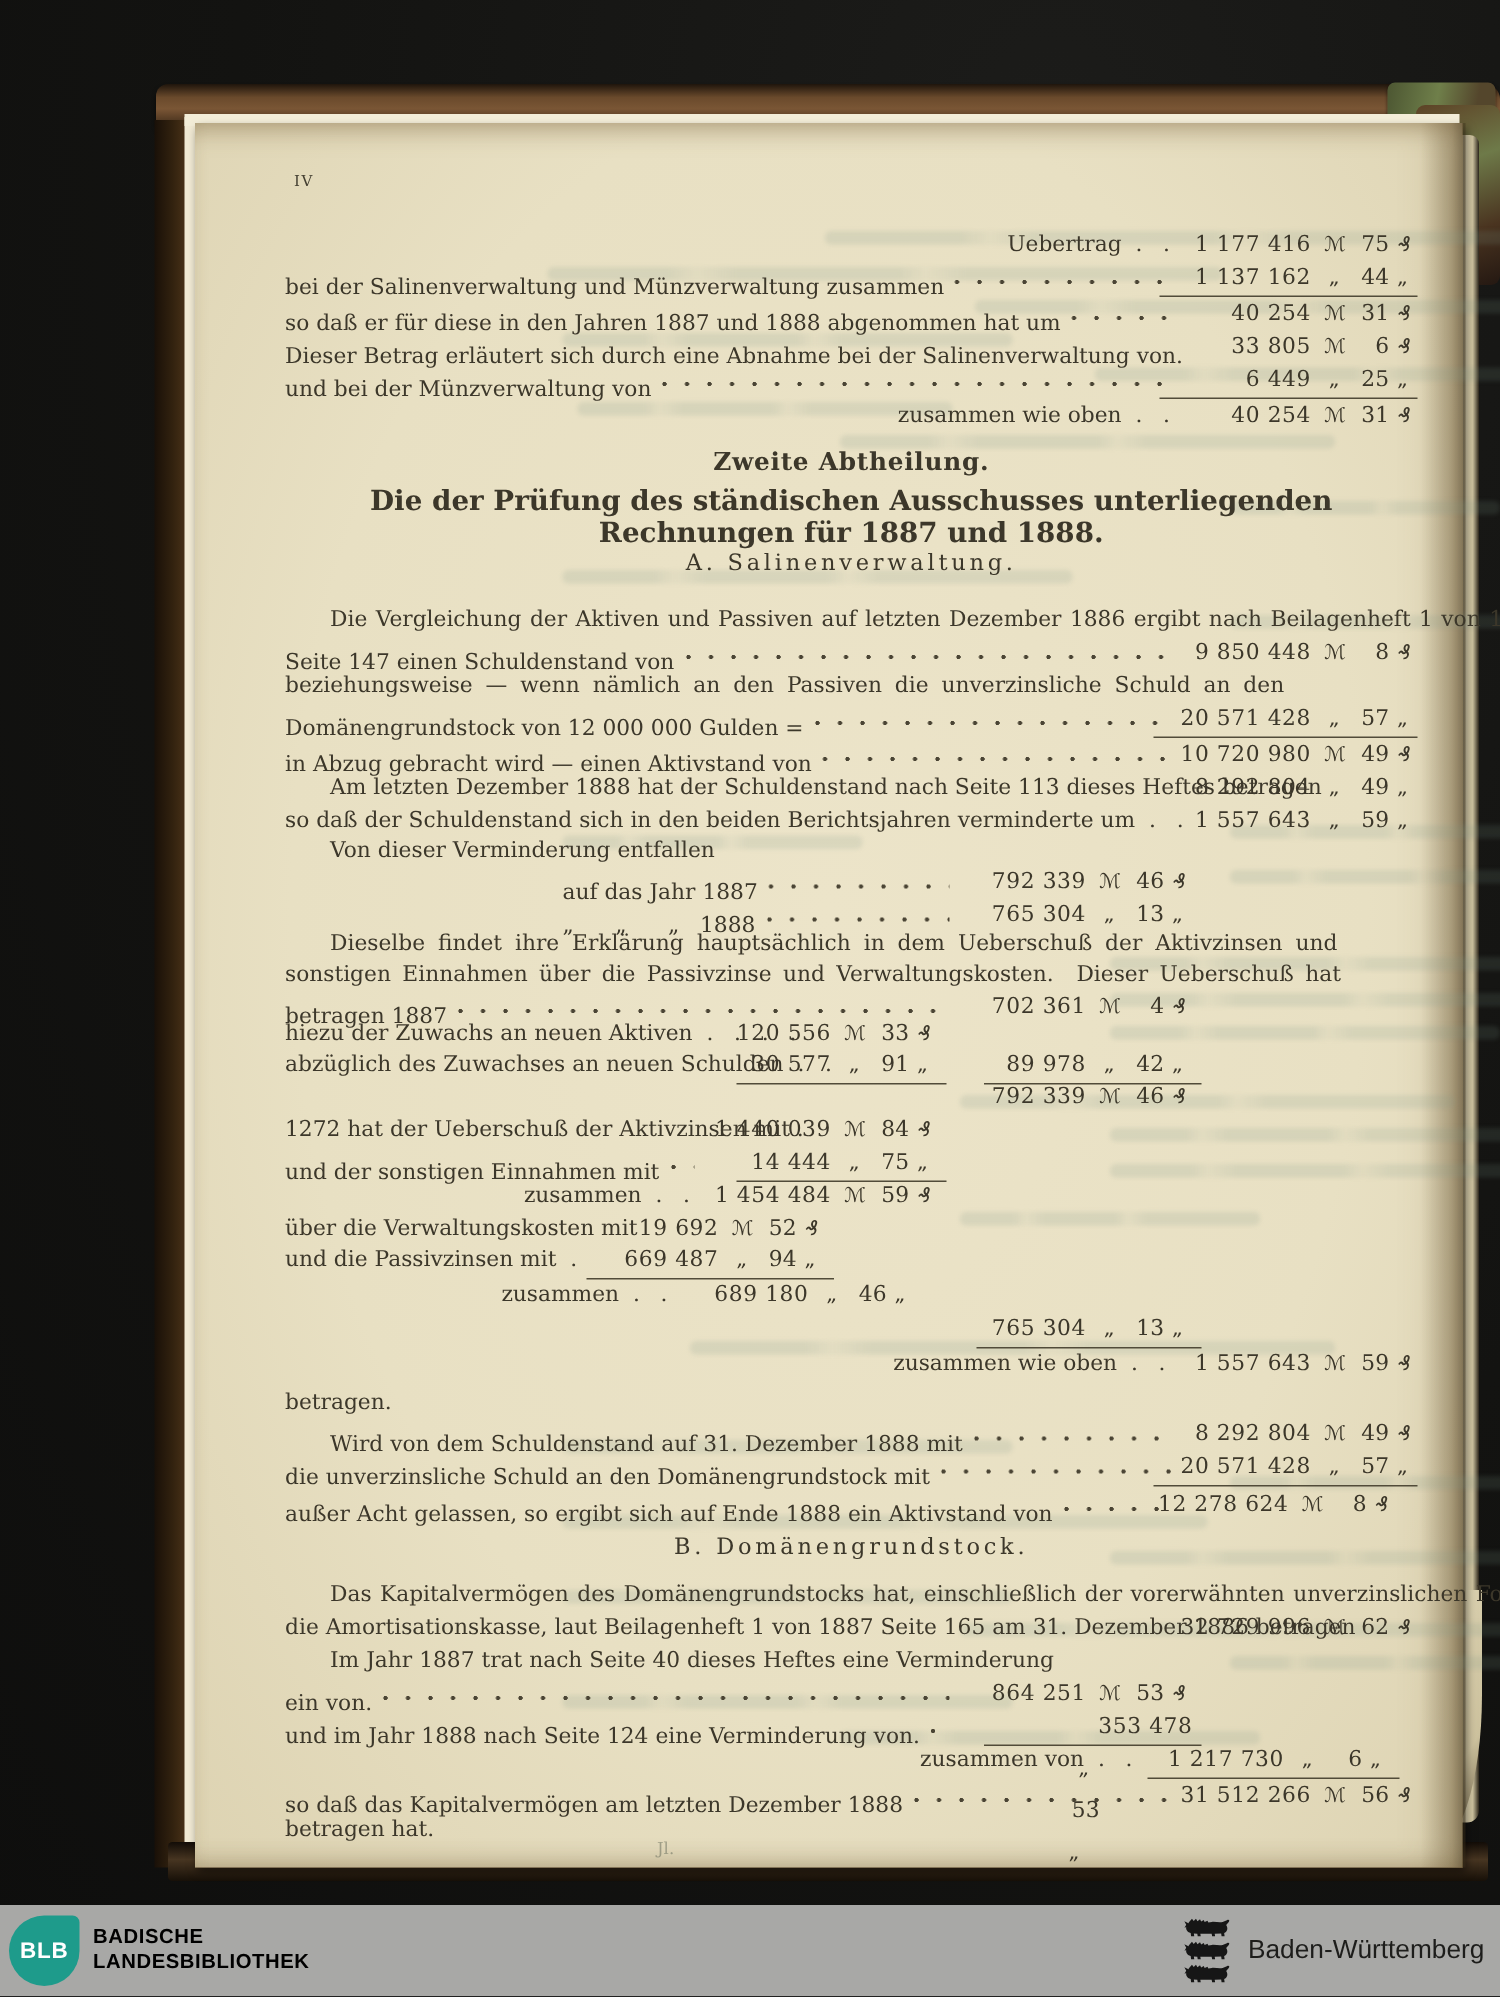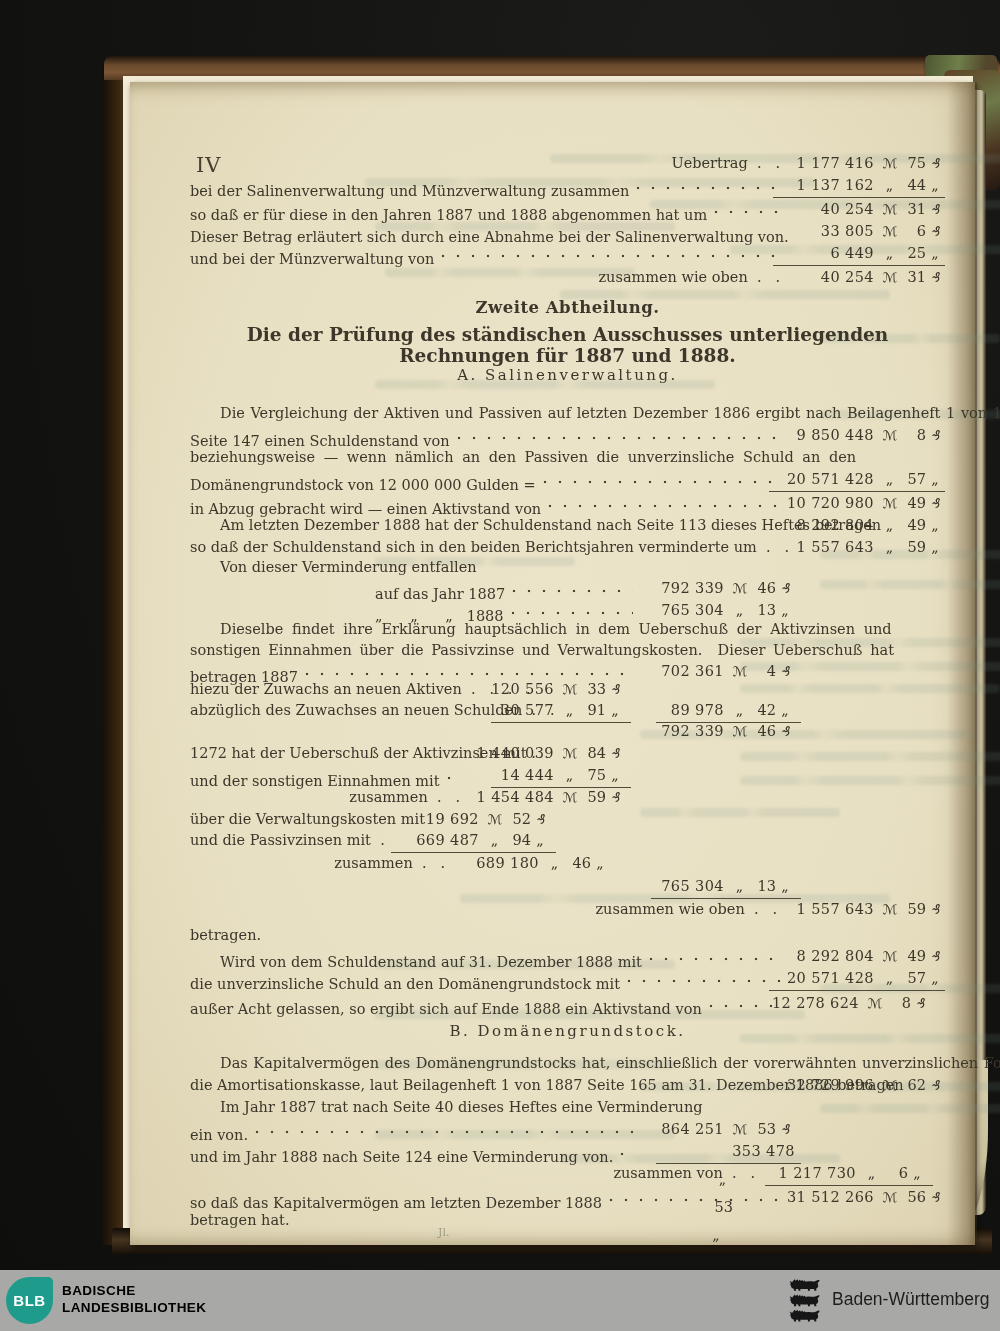--- a/index.html
+++ b/index.html
@@ -28,21 +28,21 @@
      background:
        radial-gradient(ellipse at 50% 45%, #ece4c9 0%, #e8e0c3 60%, #ddd3b2 100%);
      box-shadow:inset 0 14px 18px -12px rgba(120,95,55,.55),
                 inset -26px 0 30px -18px rgba(110,88,50,.5),
                 inset 0 -12px 16px -10px rgba(110,88,50,.4),
                 2px 3px 6px rgba(0,0,0,.55);}
   .fold-right{position:absolute;right:-2px;top:0;width:30px;height:100%;
      background:linear-gradient(90deg,transparent 0%,rgba(96,78,44,.28) 70%,rgba(60,48,26,.45) 100%);}
   .ghost{position:absolute;height:9px;border-radius:4px;filter:blur(1.4px);
      background:linear-gradient(90deg,rgba(125,150,135,.17) 0 18%,rgba(125,150,135,.06) 22%,rgba(125,150,135,.17) 28% 52%,rgba(125,150,135,.05) 56%,rgba(125,150,135,.16) 62% 100%);}
-  .pageno{position:absolute;left:66px;top:34px;font-size:21px;letter-spacing:1px;color:#454032;margin-top:37px;}
+  .pageno{position:absolute;left:66px;top:34px;font-size:10px;letter-spacing:1px;color:#454032;}
   .printer-mark{position:absolute;font-size:11px;color:#6b705f;opacity:.55;}
   
   .content{position:absolute;left:60px;top:66px;width:755px;height:1110px;color:#3c372a;font-size:14.5px;}
   .hrow{position:absolute;left:0;right:0;text-align:center;}
   .h-section{font-weight:bold;font-size:16.5px;letter-spacing:.5px;}
   .h-title{font-weight:bold;font-size:18.5px;}
   .h-sub{font-size:15px;letter-spacing:2.5px;}
   .row{position:absolute;left:0;right:0;height:22px;line-height:22px;display:flex;align-items:baseline;}
   .t{white-space:pre;}
   .tR{position:absolute;top:0;white-space:pre;}

